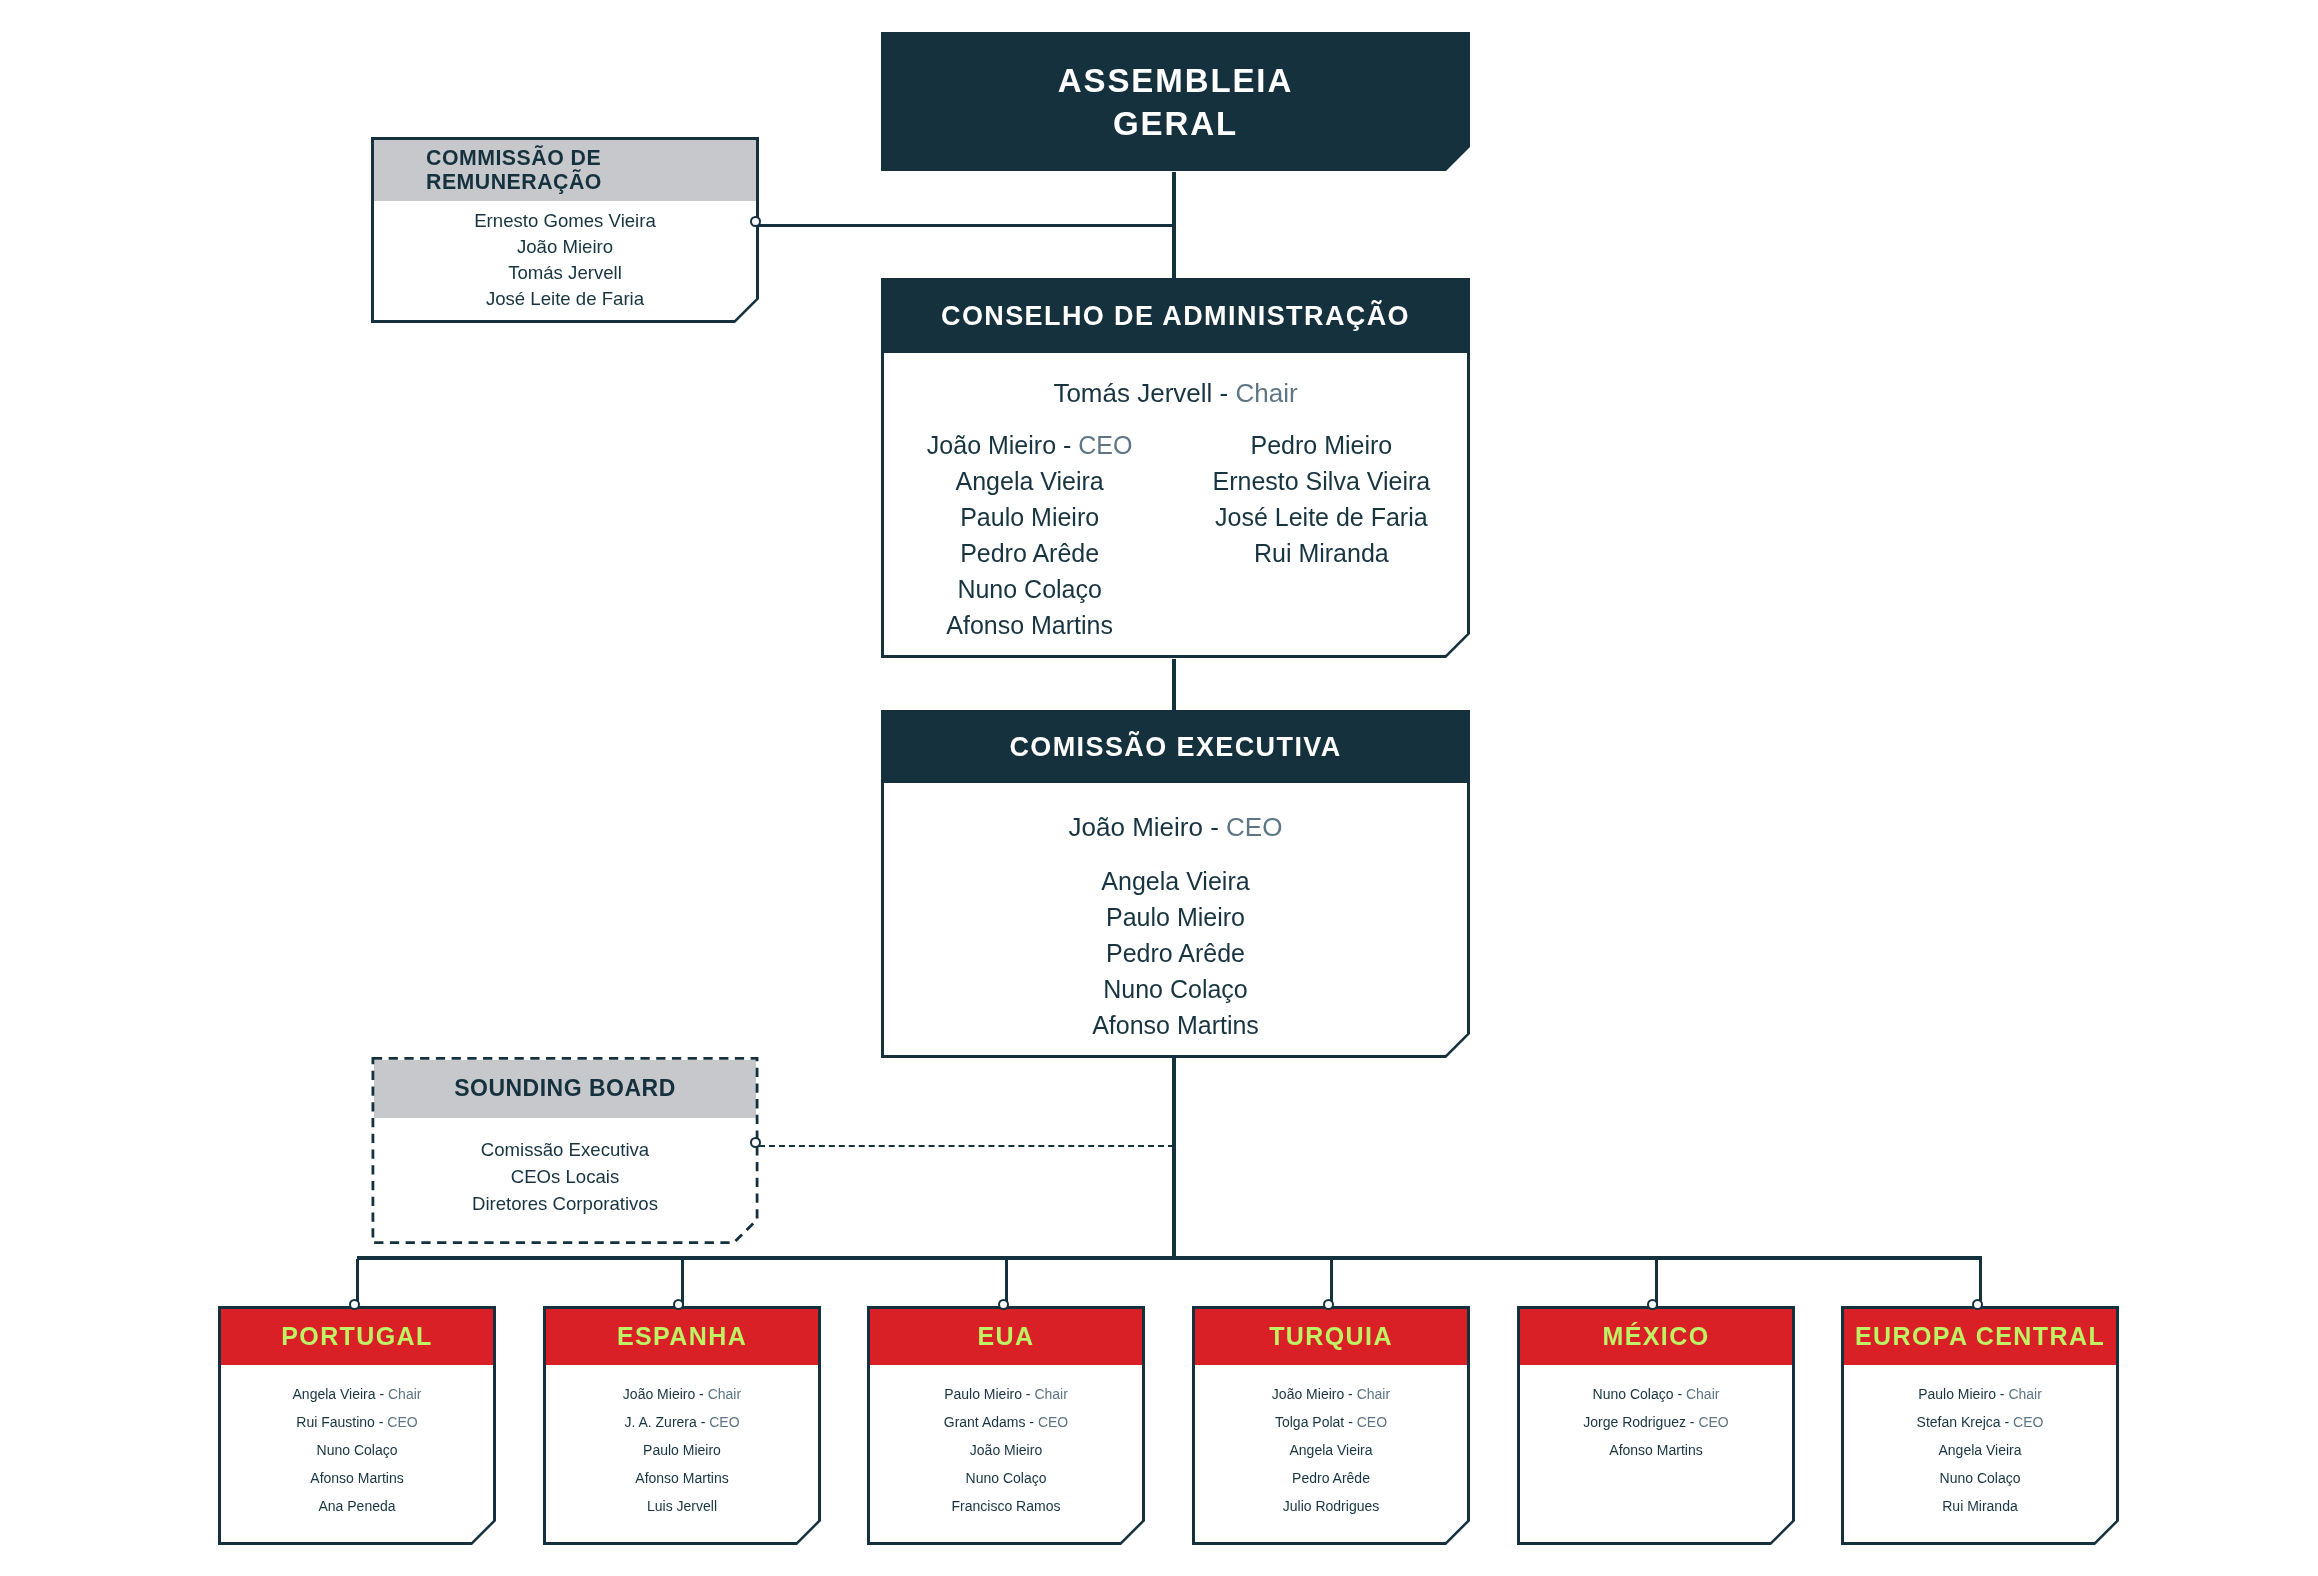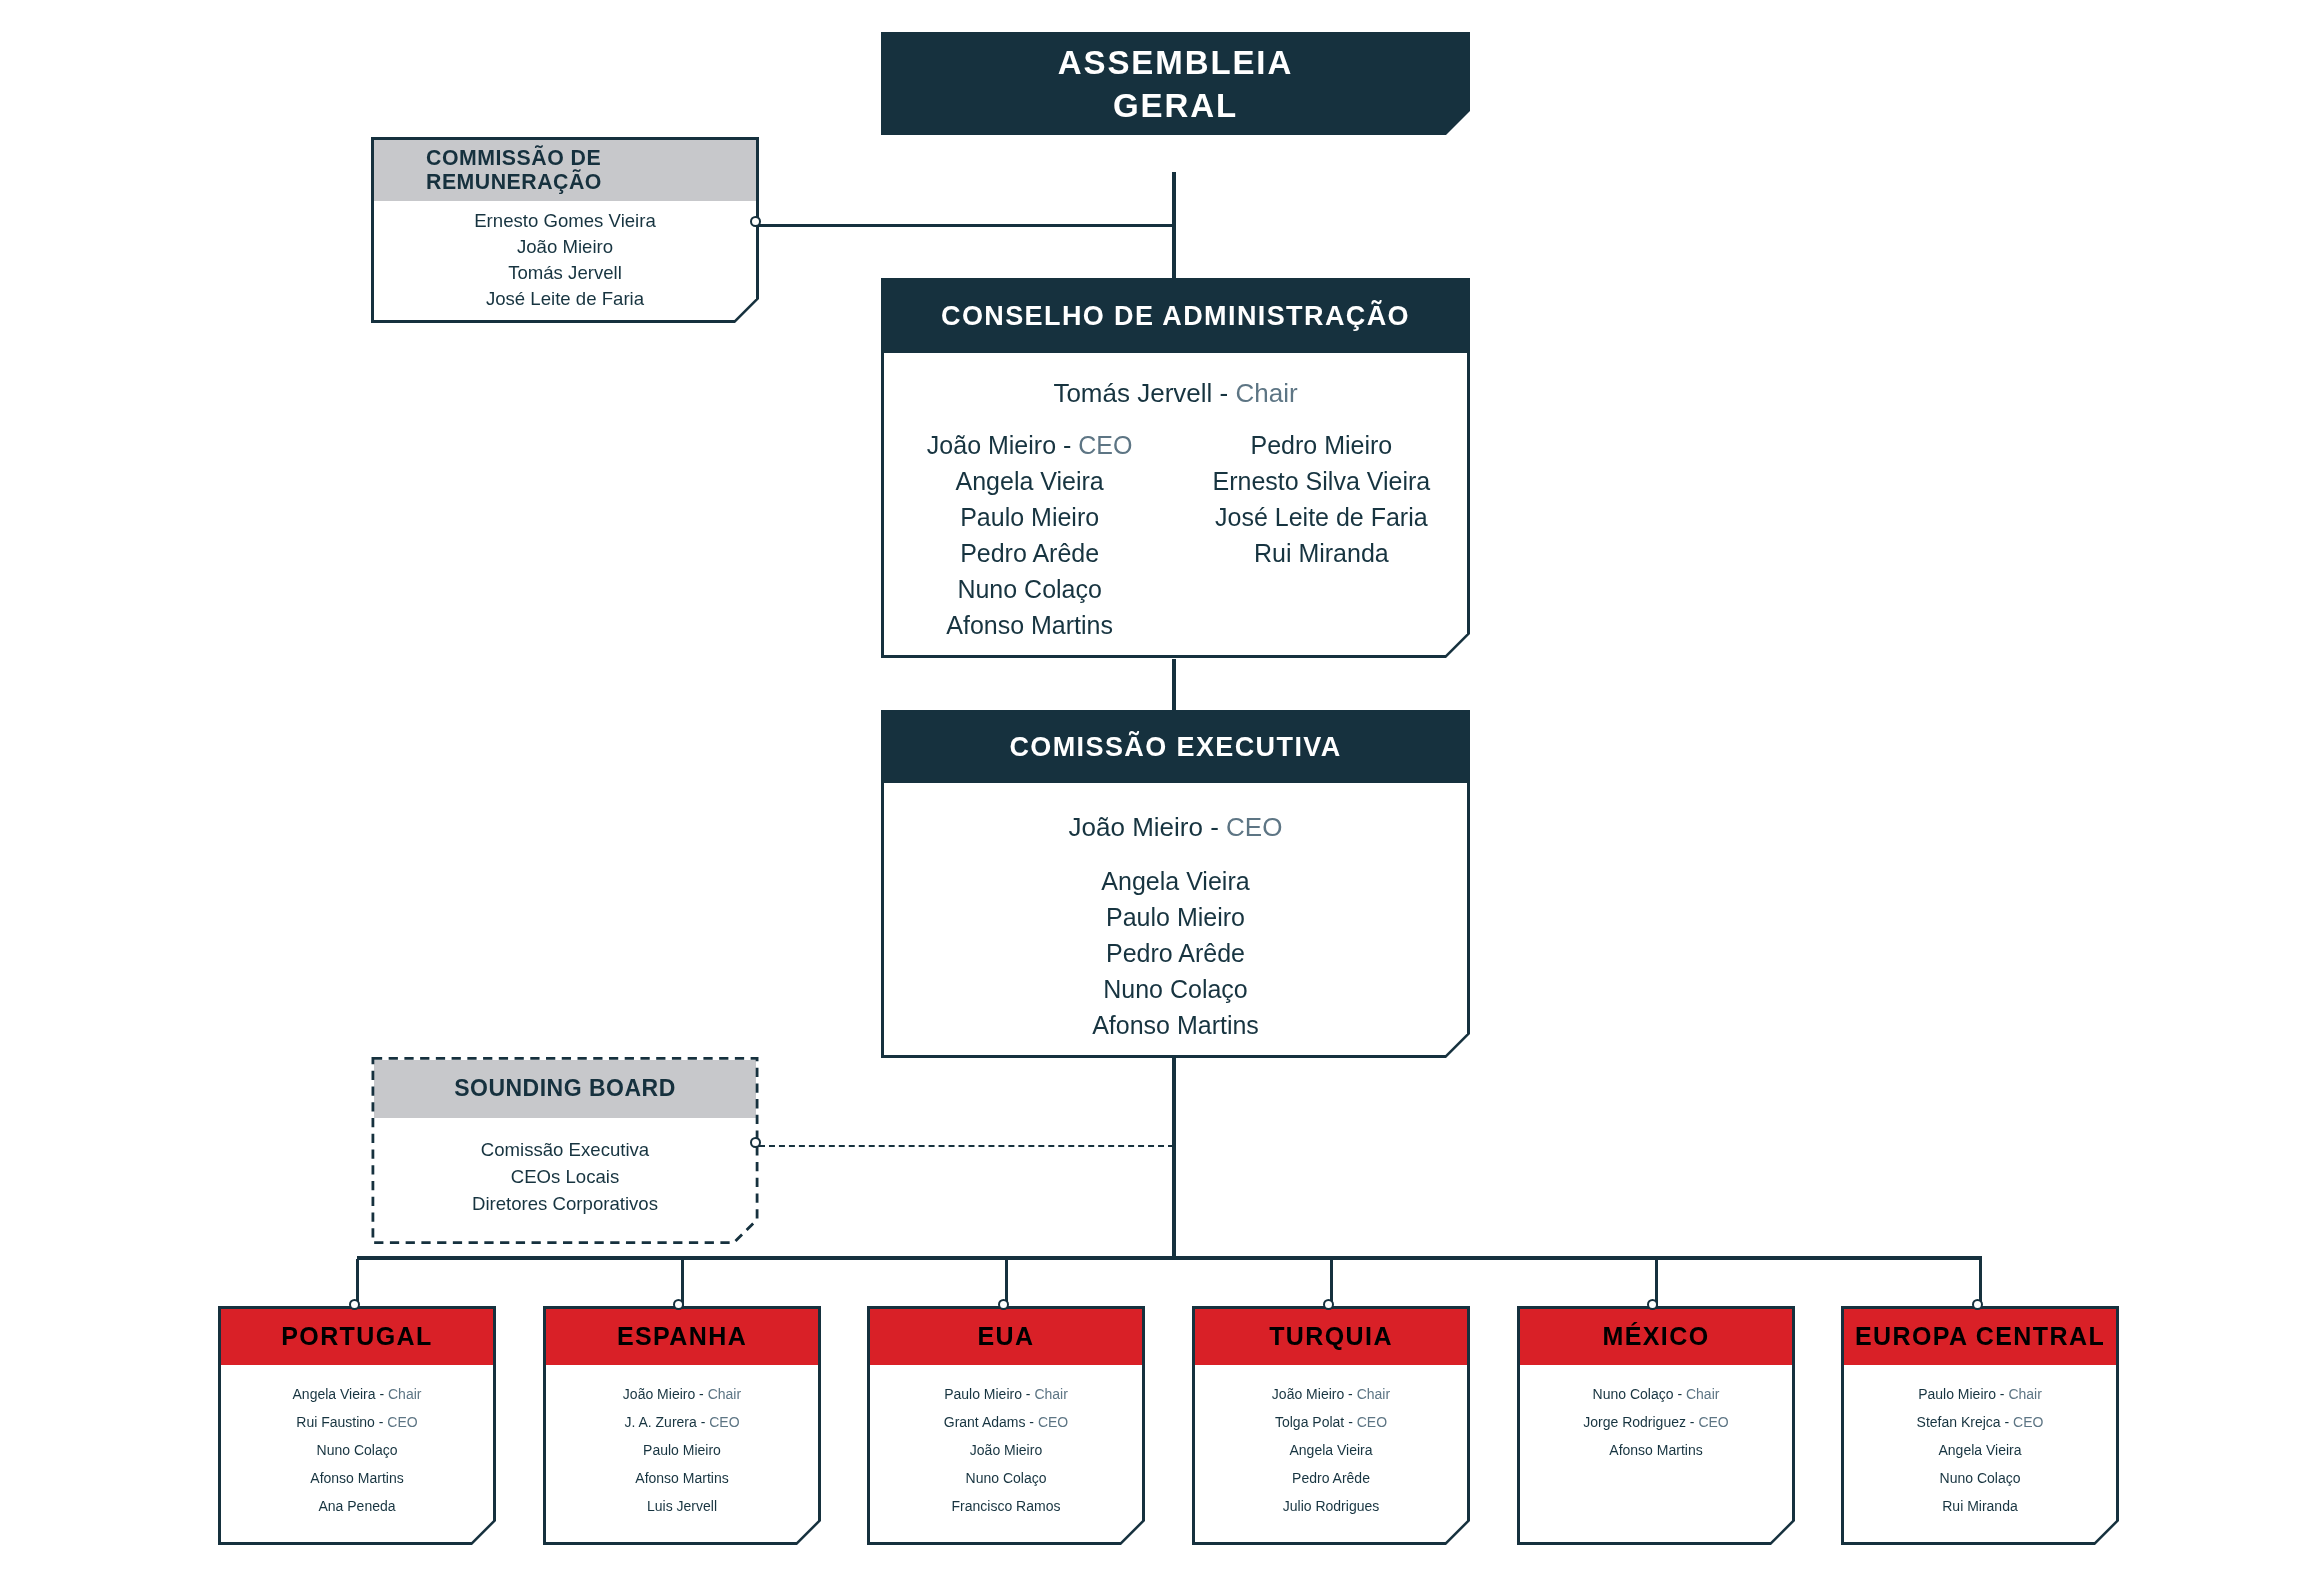--- a/index.html
+++ b/index.html
@@ -21,28 +21,28 @@
 
   
   .box{position:absolute;z-index:2;}
   .chamf-outer{position:absolute;inset:0;background:var(--dark);
     clip-path:polygon(0 0,100% 0,100% calc(100% - 24px),calc(100% - 24px) 100%,0 100%);}
   .chamf-inner{position:absolute;inset:2.8px;background:#fff;
     clip-path:polygon(0 0,100% 0,100% calc(100% - 22px),calc(100% - 22px) 100%,0 100%);}
 
   .hd{display:flex;align-items:center;justify-content:center;text-align:left;font-weight:bold;}
   .hd-dark{background:var(--dark);color:#fff;letter-spacing:1.4px;}
-  .hd-red{background:var(--red);color:#000000;letter-spacing:1.4px;}
+  .hd-red{background:var(--red);color:#bef264;letter-spacing:1.4px;}
   .hd-gray{background:var(--gray);color:var(--dark);letter-spacing:0.5px;}
 
   .member{text-align:center;color:var(--name);}
   .mrole{color:var(--role);}
 
   
-  .assembleia{left:881px;top:32px;width:589px;height:103px;}
+  .assembleia{left:881px;top:32px;width:589px;height:139px;}
   .assembleia .chamf-outer{display:flex;align-items:center;justify-content:center;}
   .assembleia-title{color:#fff;font-weight:bold;font-size:33px;line-height:43px;letter-spacing:1.9px;
     text-align:center;max-width:297px;}
 
   
   .conselho{left:881px;top:278px;width:589px;height:380px;}
   .conselho .hd{height:72px;font-size:27px;}
   .chair-line{margin-top:24px;font-size:26px;line-height:32px;}
   .cols{display:flex;margin-top:18.6px;}
   .col{width:50%;}

